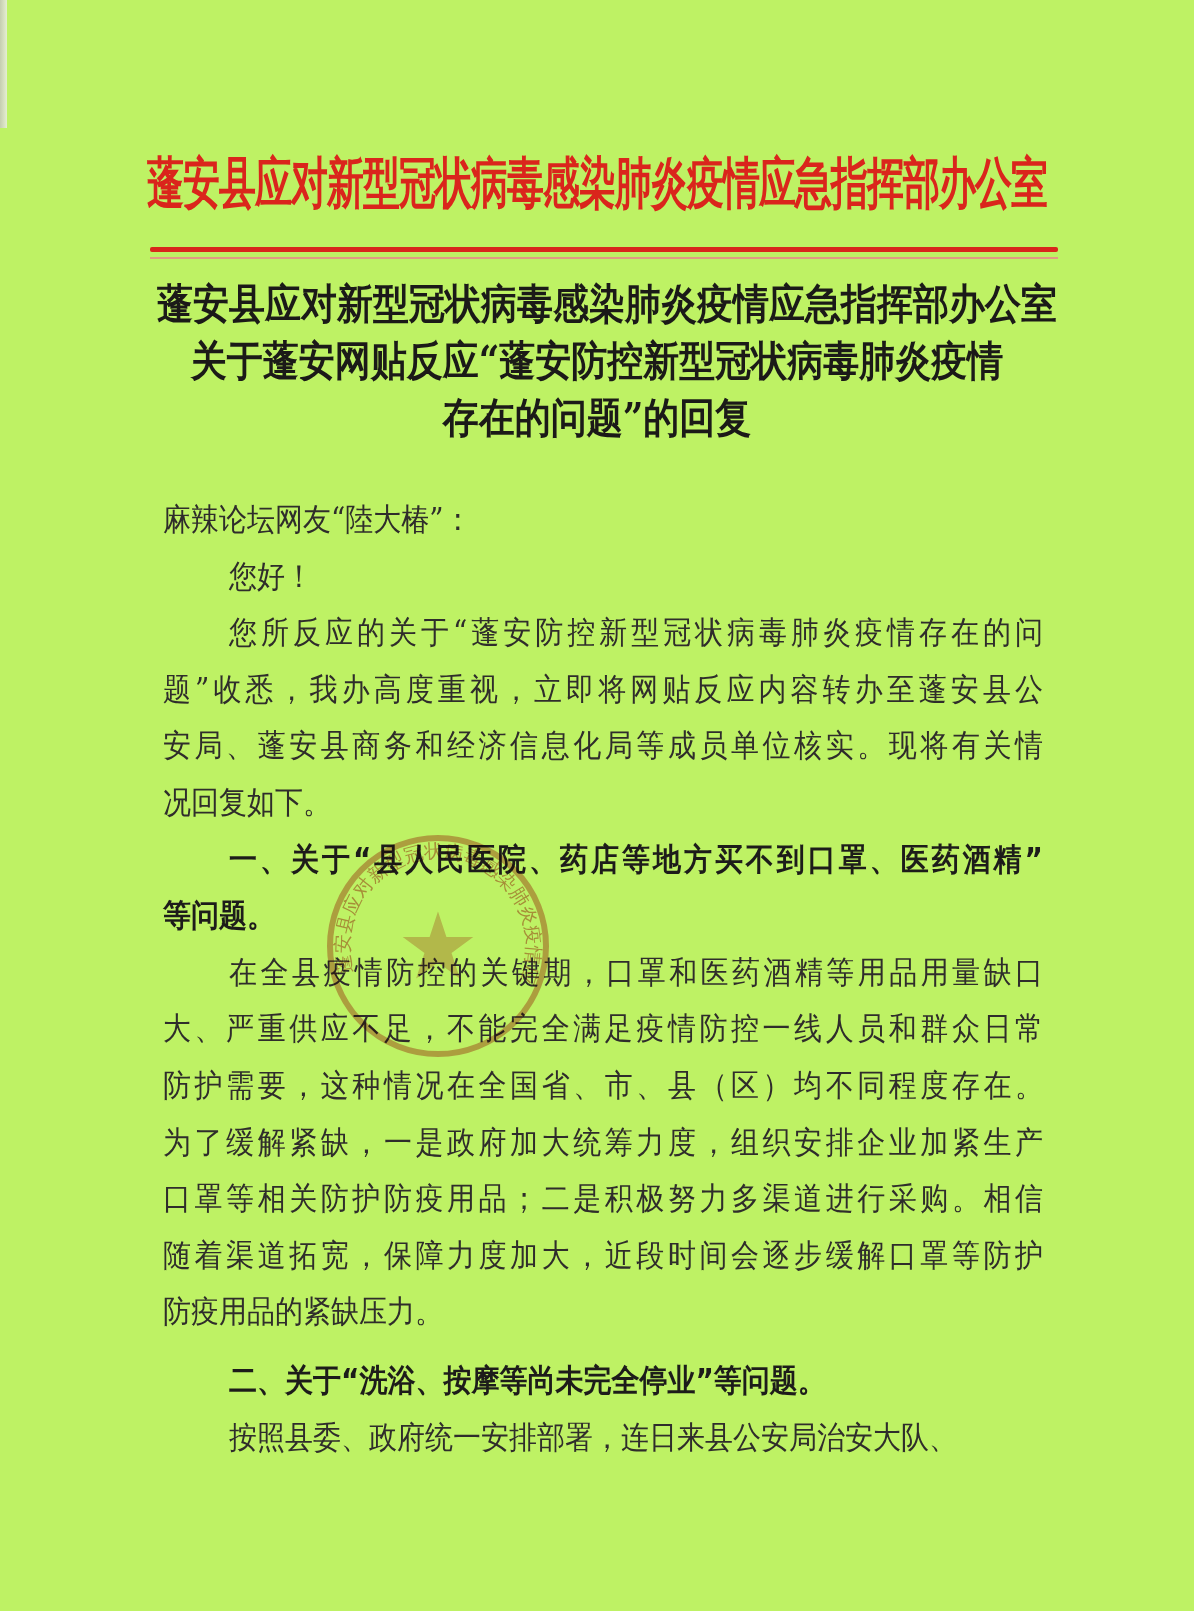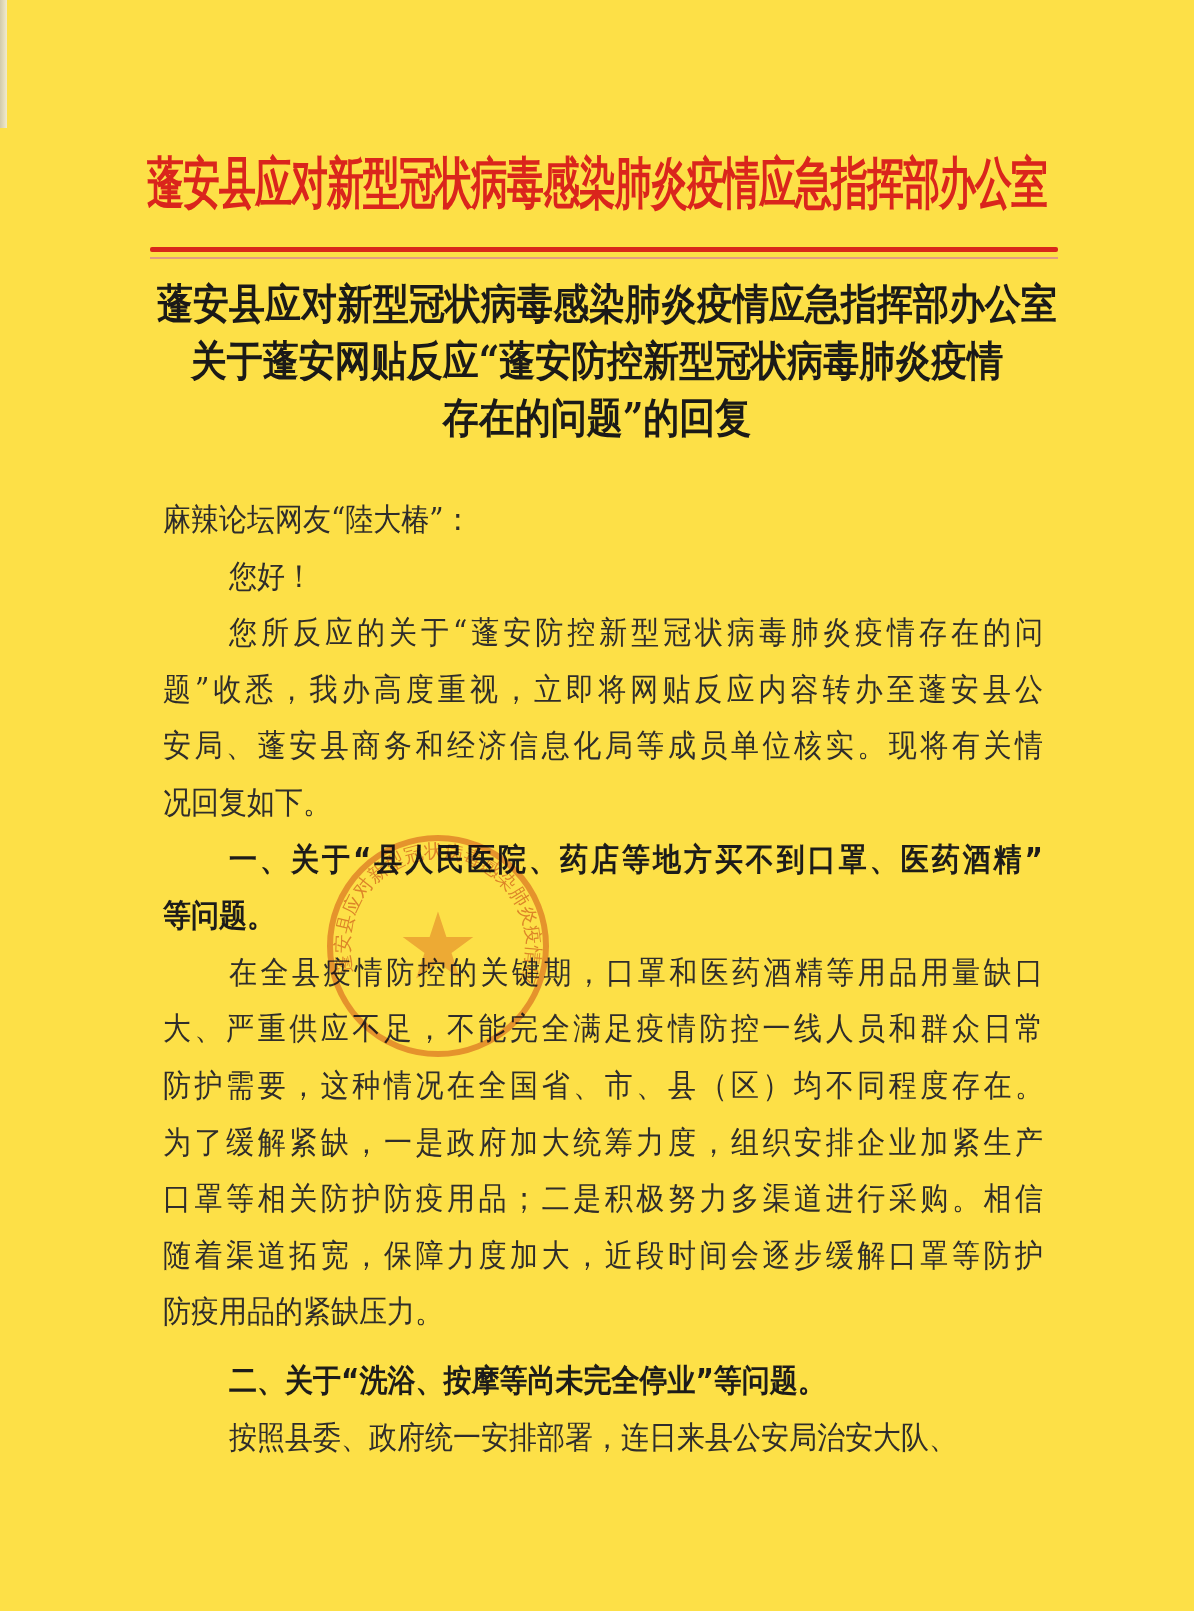--- a/index.html
+++ b/index.html
@@ -4,21 +4,21 @@
 <style>
   html, body {
     margin: 0;
     padding: 0;
     background: #ffffff;
   }
   .page {
     position: relative;
     width: 1194px;
     height: 1611px;
-    background: #fde047;
+    background: #bef264;
     overflow: hidden;
     font-family: "DejaVu Serif", "Liberation Serif", serif;
   }
   .scan-edge {
     position: absolute;
     left: 0;
     top: 0;
     width: 7px;
     height: 128px;
     background: linear-gradient(to right, #c7c5c2, #efeeec);

